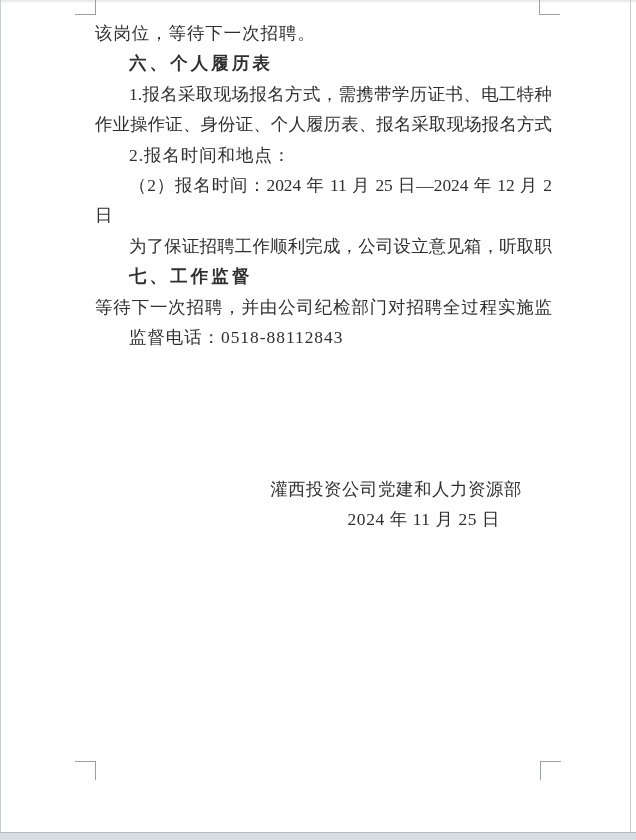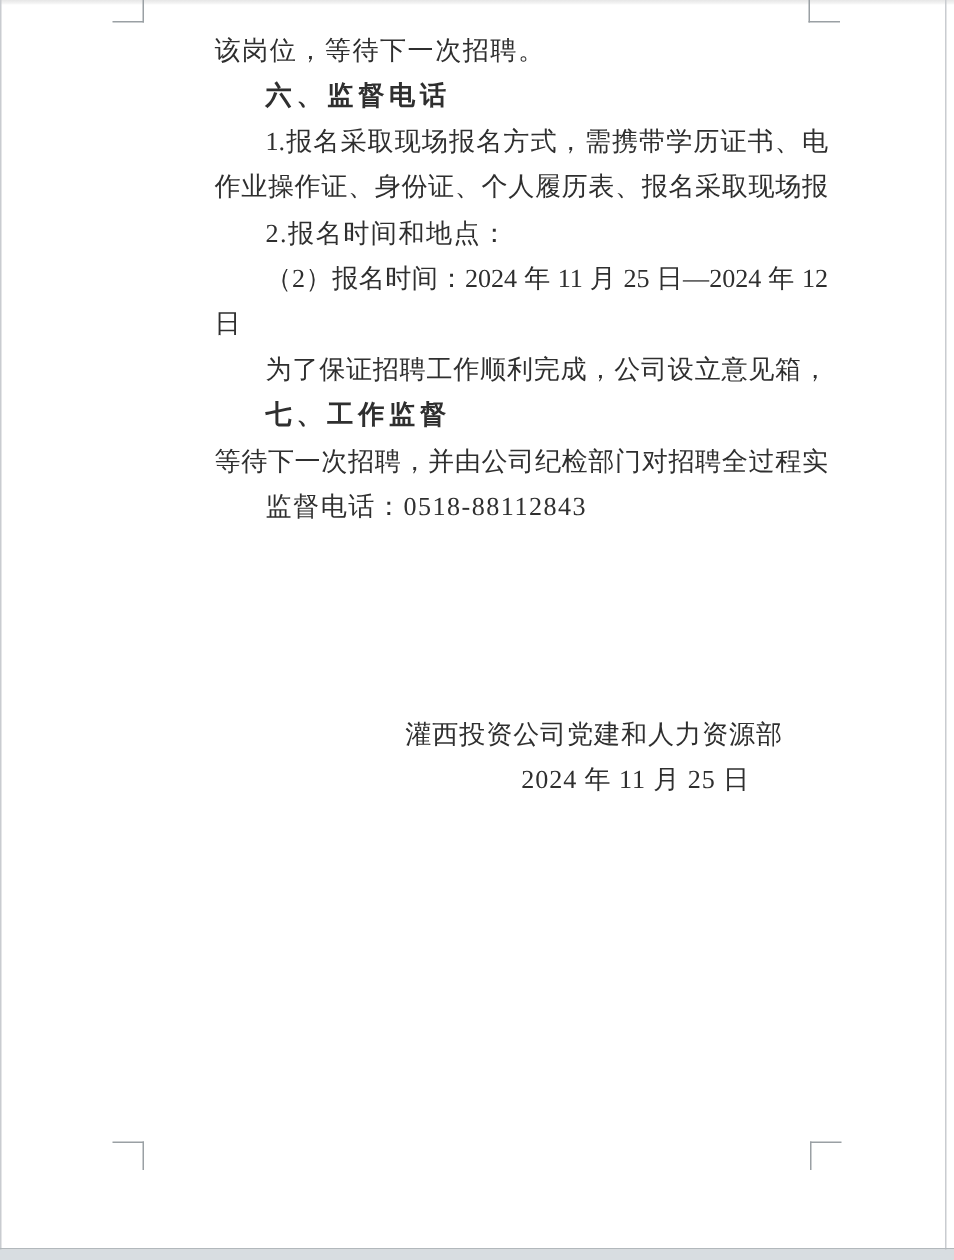--- a/index.html
+++ b/index.html
@@ -54,21 +54,20 @@
     top: 18px;
     width: 457px;
     font-size: 17.4px;
     line-height: 30.4px;
   }
   .line {
     height: 30.4px;
     overflow: hidden;
     white-space: nowrap;
     letter-spacing: 1px;
-    margin-left: 48px;
   }
   .indent { padding-left: 34px; }
   .bold { font-weight: bold; letter-spacing: 3.2px; }
   .justify {
     white-space: normal;
     text-align: justify;
     text-align-last: justify;
     letter-spacing: 0;
   }
   .justify::after { content: ""; display: inline-block; width: 100%; height: 0; }
@@ -88,21 +87,21 @@
   <div class="edge-bottom-line"></div>
   <div class="edge-bottom-band"></div>
 
   <div class="cm cm-tl"></div>
   <div class="cm cm-tr"></div>
   <div class="cm cm-bl"></div>
   <div class="cm cm-br"></div>
 
   <div class="textcol">
     <div class="line">该岗位，等待下一次招聘。</div>
-    <div class="line indent bold">六、监督电话</div>
+    <div class="line indent bold">六、个人履历表</div>
     <div class="line indent justify">1.报名采取现场报名方式，需携带学历证书、电工特种</div>
     <div class="line justify">作业操作证、身份证、个人履历表、报名采取现场报名方式</div>
     <div class="line indent">2.报名时间和地点：</div>
     <div class="line indent justify">（2）报名时间：2024 年 11 月 25 日—2024 年 12 月 2</div>
     <div class="line">日</div>
     <div class="line indent justify">为了保证招聘工作顺利完成，公司设立意见箱，听取职</div>
     <div class="line indent bold">七、工作监督</div>
     <div class="line justify">等待下一次招聘，并由公司纪检部门对招聘全过程实施监督。</div>
     <div class="line indent">监督电话：0518-88112843</div>
 

